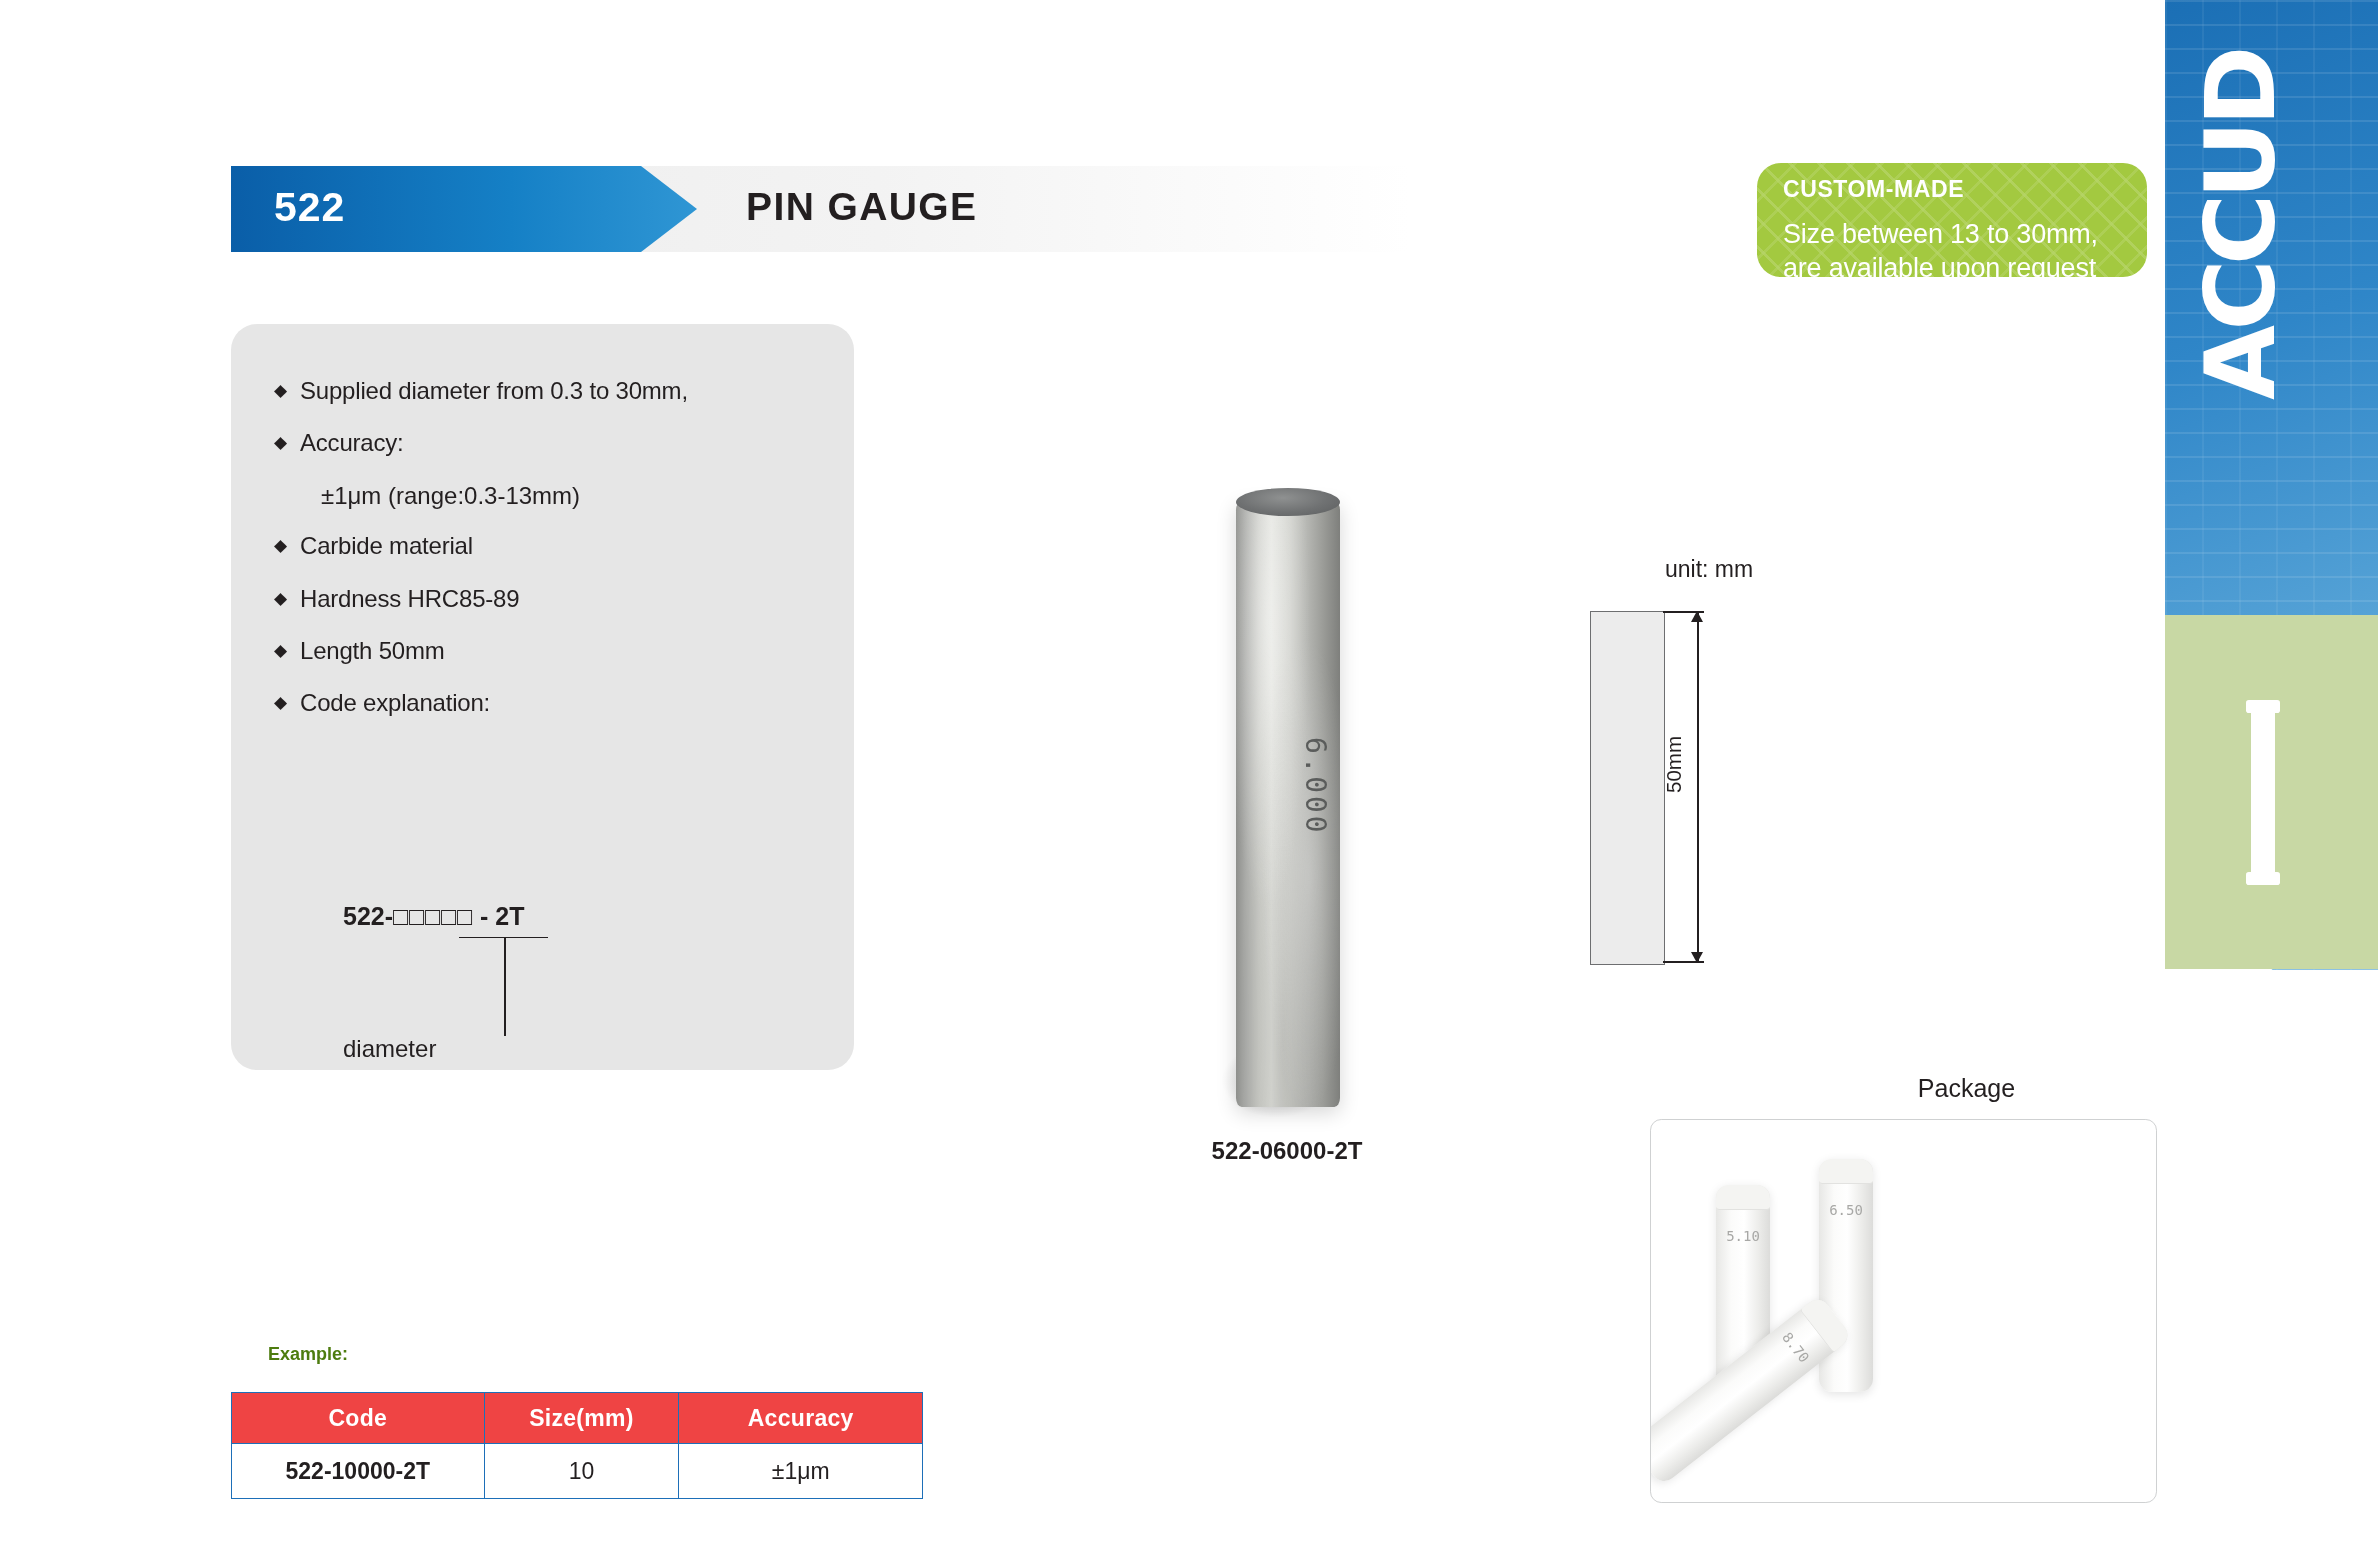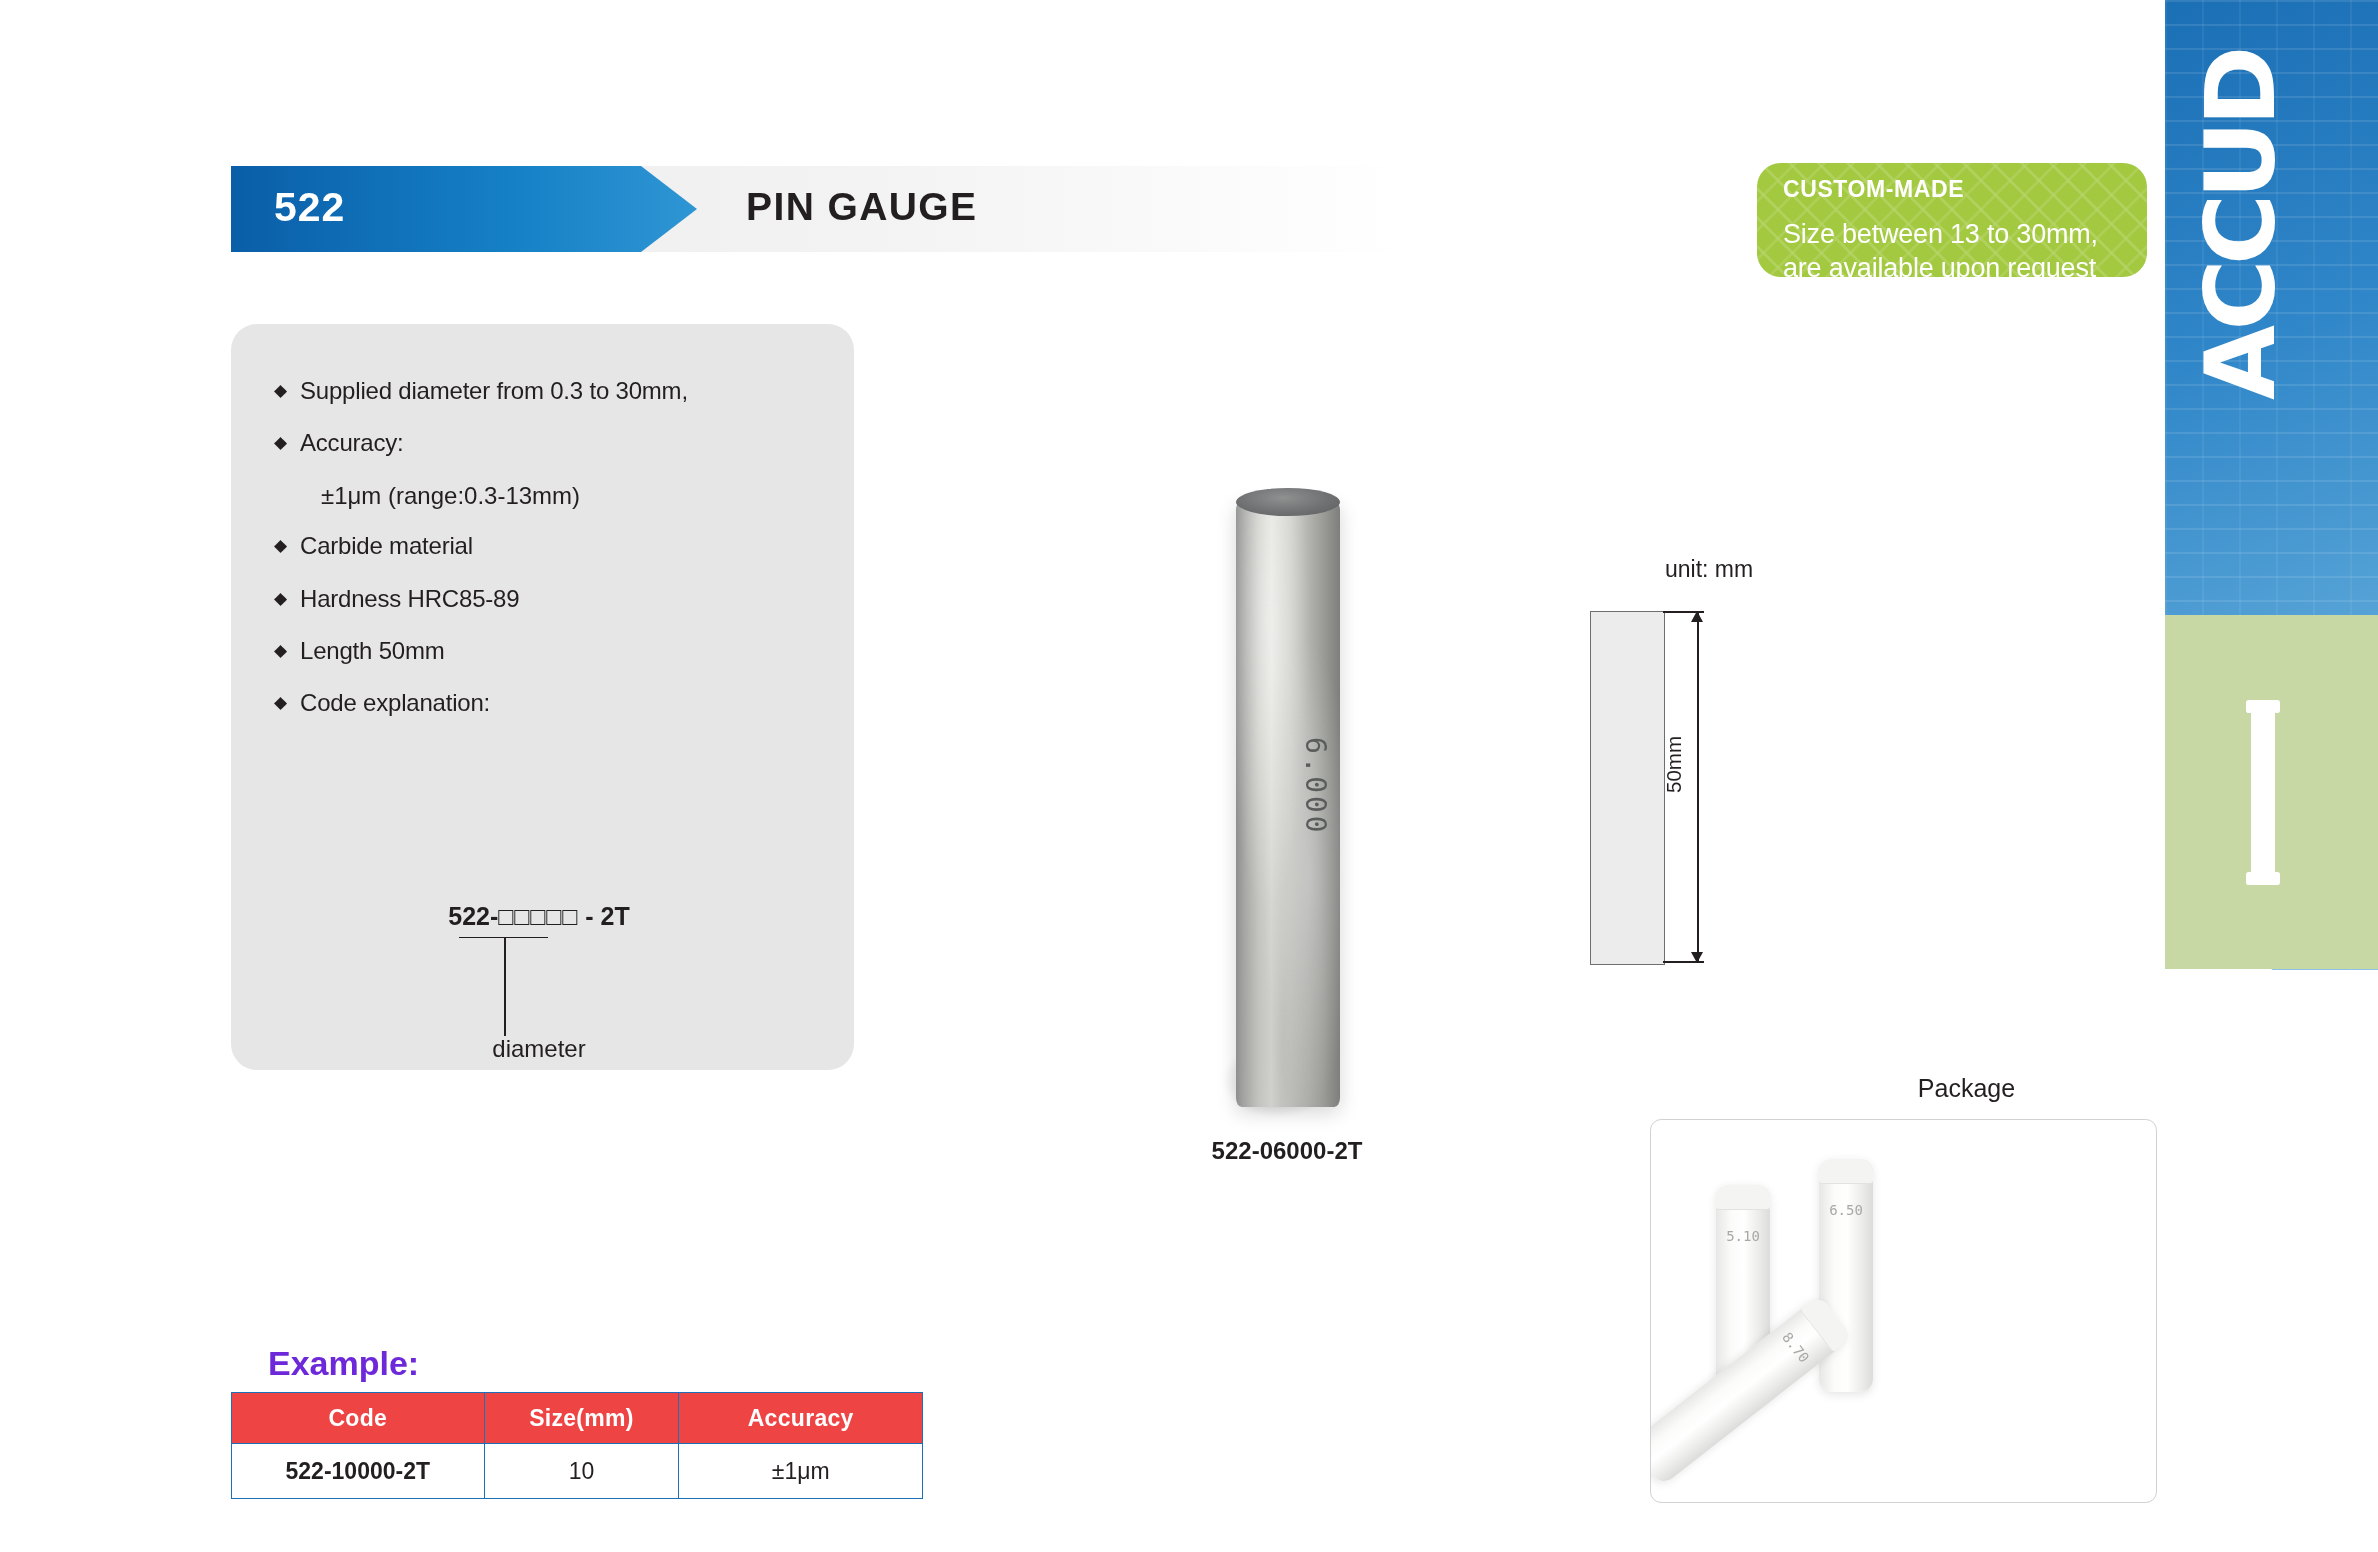--- a/index.html
+++ b/index.html
@@ -208,21 +208,21 @@
     font-size: 24px;
     color: #231f20;
     line-height: 30px;
   }
 
   .code-exp {
     position: absolute;
     left: 308px;
     top: 578px;
     transform: translateX(-50%);
-    text-align: center;
+    text-align: left;
     width: 392px;
   }
   .code-exp .code-row {
     font-size: 25px;
     font-weight: bold;
     color: #231f20;
     letter-spacing: 0px;
     white-space: nowrap;
   }
   .code-exp .boxes {
@@ -437,23 +437,23 @@
     left: 158px; top: 196px; width: 54px; height: 242px;
     transform: rotate(52deg);
     transform-origin: 50% 0;
   }
 
   
   .example-title {
     position: absolute;
     left: 268px;
     top: 1344px;
-    font-size: 34px;
-    font-weight: bold;
-    color: #6d28d9;
+    font-size: 18px;
+    font-weight: bold;
+    color: #4d7c0f;
   }
   .example-table {
     position: absolute;
     left: 231px;
     top: 1392px;
     width: 692px;
     border-collapse: collapse;
     font-size: 23px;
   }
   .example-table th {

